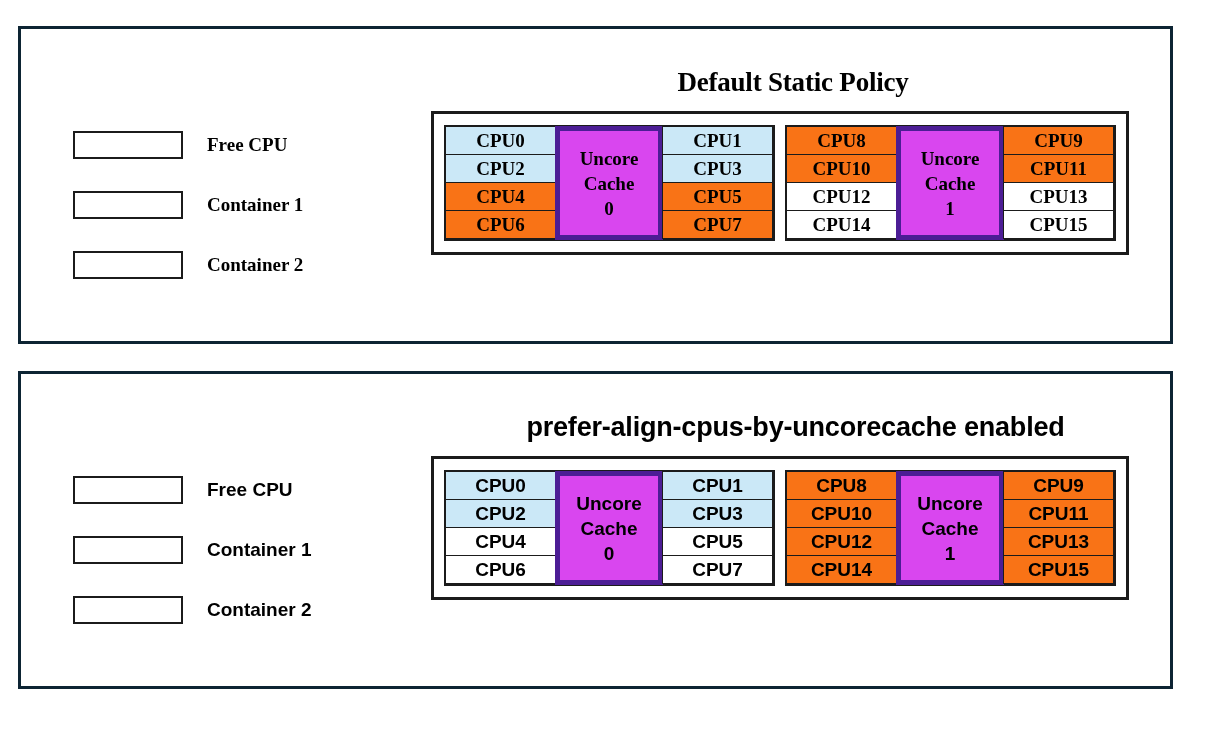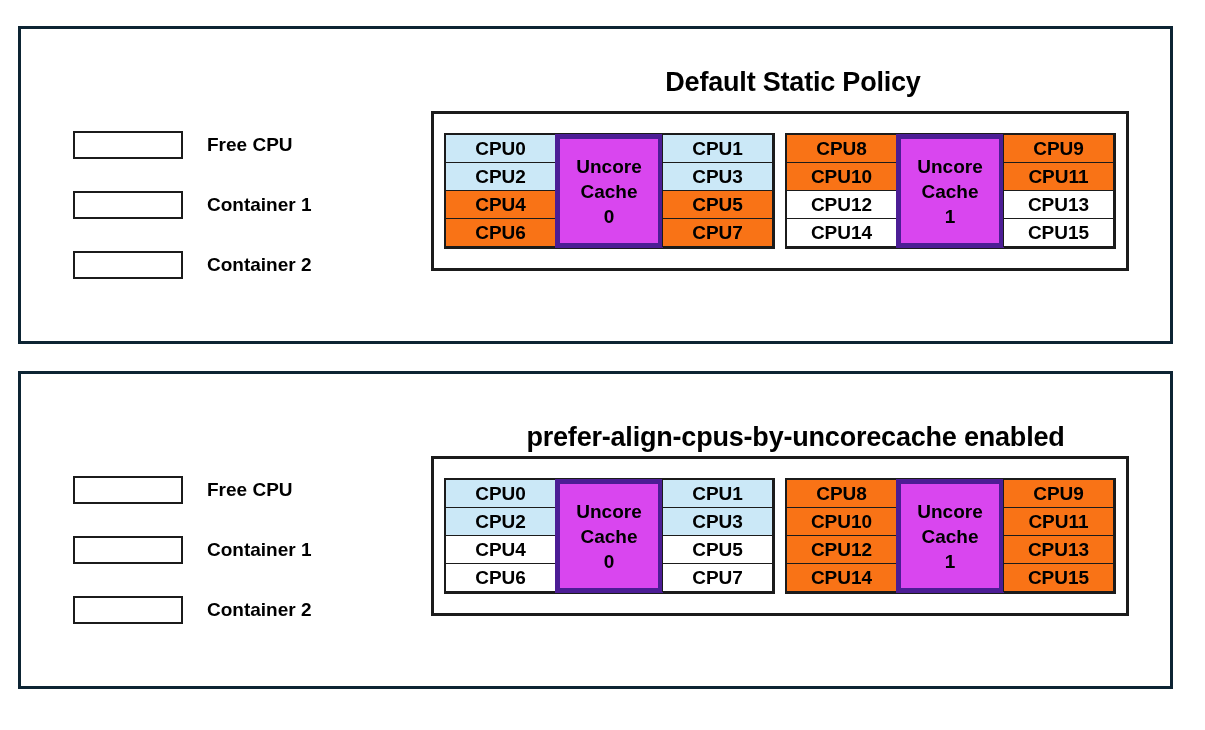--- a/index.html
+++ b/index.html
@@ -14,39 +14,39 @@
     position: relative;
     overflow: hidden;
   }
 
   .panel {
     position: absolute;
     border: 3px solid #0d2433;
     background: #ffffff;
     box-sizing: border-box;
   }
-  #panel-1 { left: 18px; top: 26px;  width: 1155px; height: 318px; }
+  #panel-1 { left: 18px; top: 26px;  width: 1155px; height: 318px; font-family: Liberation Serif, serif; }
   #panel-2 { left: 18px; top: 371px; width: 1155px; height: 318px; }
 
   .panel-title {
     position: absolute;
     left: 0;
     right: 0;
     text-align: center;
     font-weight: bold;
     color: #000000;
     letter-spacing: -0.2px;
   }
   #panel-1 .panel-title {
     top: 38px;
     padding-left: 395px;
     font-size: 27px;
   }
   #panel-2 .panel-title {
-    top: 48px;
+    top: 38px;
     padding-left: 400px;
     font-size: 27px;
   }
 
   
   .legend {
     position: absolute;
     left: 52px;
     top: 86px;
   }
@@ -70,21 +70,21 @@
     white-space: nowrap;
   }
 
   
   .diagram {
     position: absolute;
     left: 410px;
     top: 82px;
     border: 3px solid #1b1b1b;
     background: #ffffff;
-    padding: 19px 10px;
+    padding: 11px 10px;
     display: flex;
     gap: 10px;
     box-sizing: border-box;
   }
   .uncore-group {
     display: flex;
     border: 2px solid #1b1b1b;
     box-sizing: border-box;
   }
   .cpu-col {

